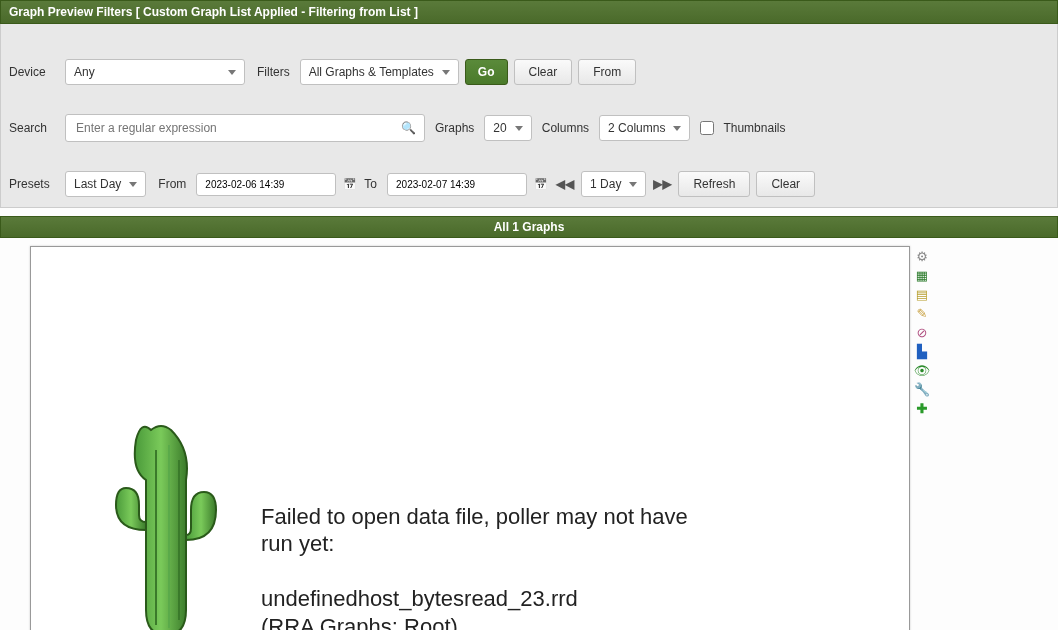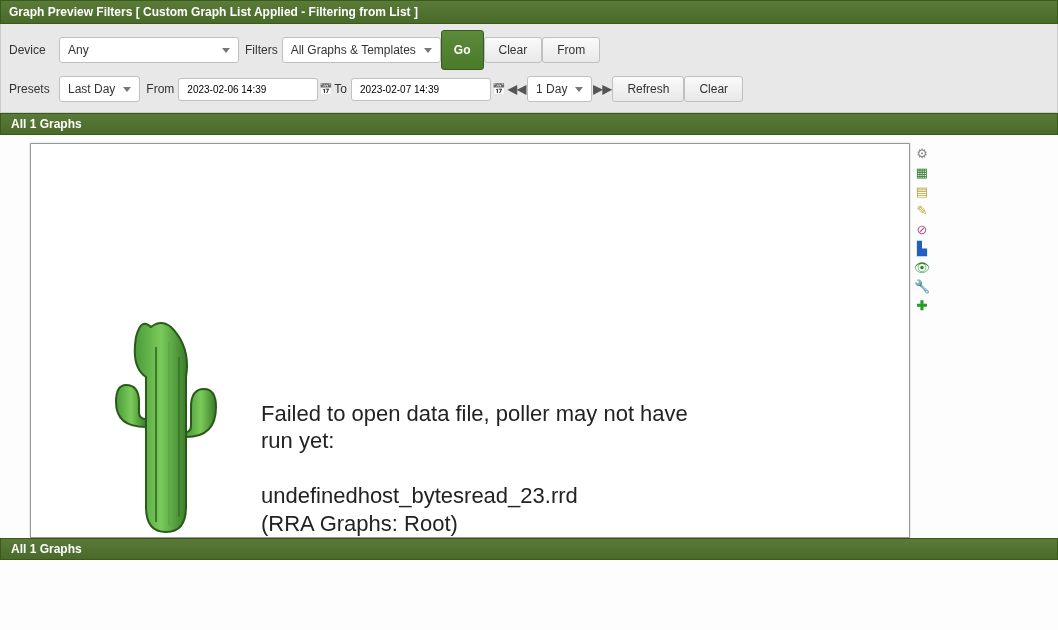--- a/index.html
+++ b/index.html
@@ -20,21 +20,23 @@
   }
   .filters {
     background: #e8e8e8;
     border: 1px solid #ccc;
     border-top: none;
     padding: 6px 8px 10px 8px;
   }
   .filter-row {
     display: flex;
     align-items: center;
+    gap: 6px;
     margin-bottom: 6px;
+    margin-top: 29px;
   }
   .filter-row:last-child { margin-bottom: 0; }
   .lbl { color: #333; padding-right: 4px; min-width: 50px; }
   .select, .textfield, .btn {
     background: #fff;
     border: 1px solid #c0c0c0;
     border-radius: 3px;
     padding: 5px 8px;
     font-size: 12px;
     display: inline-flex;
@@ -61,40 +63,41 @@
   .btn {
     background: linear-gradient(#fafafa, #e8e8e8);
     cursor: pointer;
     padding: 5px 14px;
   }
   .btn-go {
     background: linear-gradient(#5a8a3a, #4a7a2a);
     color: #fff;
     border: 1px solid #3a5a1a;
     font-weight: bold;
-    padding: 12px 12px;
+    padding: 5px 12px;
   }
   .icon-btn {
     display: inline-flex;
     align-items: center;
     justify-content: center;
     width: 16px; height: 16px;
     cursor: pointer;
   }
   .cal-icon::before { content: "📅"; font-size: 11px; filter: grayscale(1); }
   .nav-btn {
     display:inline-flex;align-items:center;justify-content:center;
     width:20px;height:20px;cursor:pointer;color:#555;font-weight:bold;
   }
   .green-bar {
     background: linear-gradient(#5a7a3a, #4a6a2a);
     color: #fff;
     font-weight: bold;
-    text-align: left;
+    text-align: center;
     padding: 3px 10px;
+    margin-top: 8px;
     border: 1px solid #3a5a1a;
   }
   .content-area {
     display: flex;
     align-items: flex-start;
     padding: 8px 0 0 30px;
   }
   .graph-panel {
     width: 880px;
     height: 395px;
@@ -170,20 +173,39 @@
       <span>Go</span>
     </div>
     <div class="btn">
       <span>Clear</span>
     </div>
     <div class="btn">
       <span>From</span>
     </div>
   </div>
 
+  <div class="filter-row">
+    <span class="lbl">Search</span>
+    <div class="textfield search-box">
+      <input type="text" placeholder="Enter a regular expression" style="">
+      <span style="font-weight:bold;">🔍</span>
+    </div>
+    <span class="lbl" style="min-width:auto;margin-left:4px;">Graphs</span>
+    <div class="select">
+      <span>20</span>
+      <span class="caret"></span>
+    </div>
+    <span class="lbl" style="min-width:auto;margin-left:4px;">Columns</span>
+    <div class="select">
+      <span>2 Columns</span>
+      <span class="caret"></span>
+    </div>
+    <input type="checkbox" class="chk" style="">
+    <span>Thumbnails</span>
+  </div>
 
   <div class="filter-row">
     <span class="lbl">Presets</span>
     <div class="select">
       <span>Last Day</span>
       <span class="caret"></span>
     </div>
     <span class="lbl" style="min-width:auto;margin-left:6px;">From</span>
     <input class="date-field" value="2023-02-06 14:39" style="">
     <span class="icon-btn cal-icon"></span>

